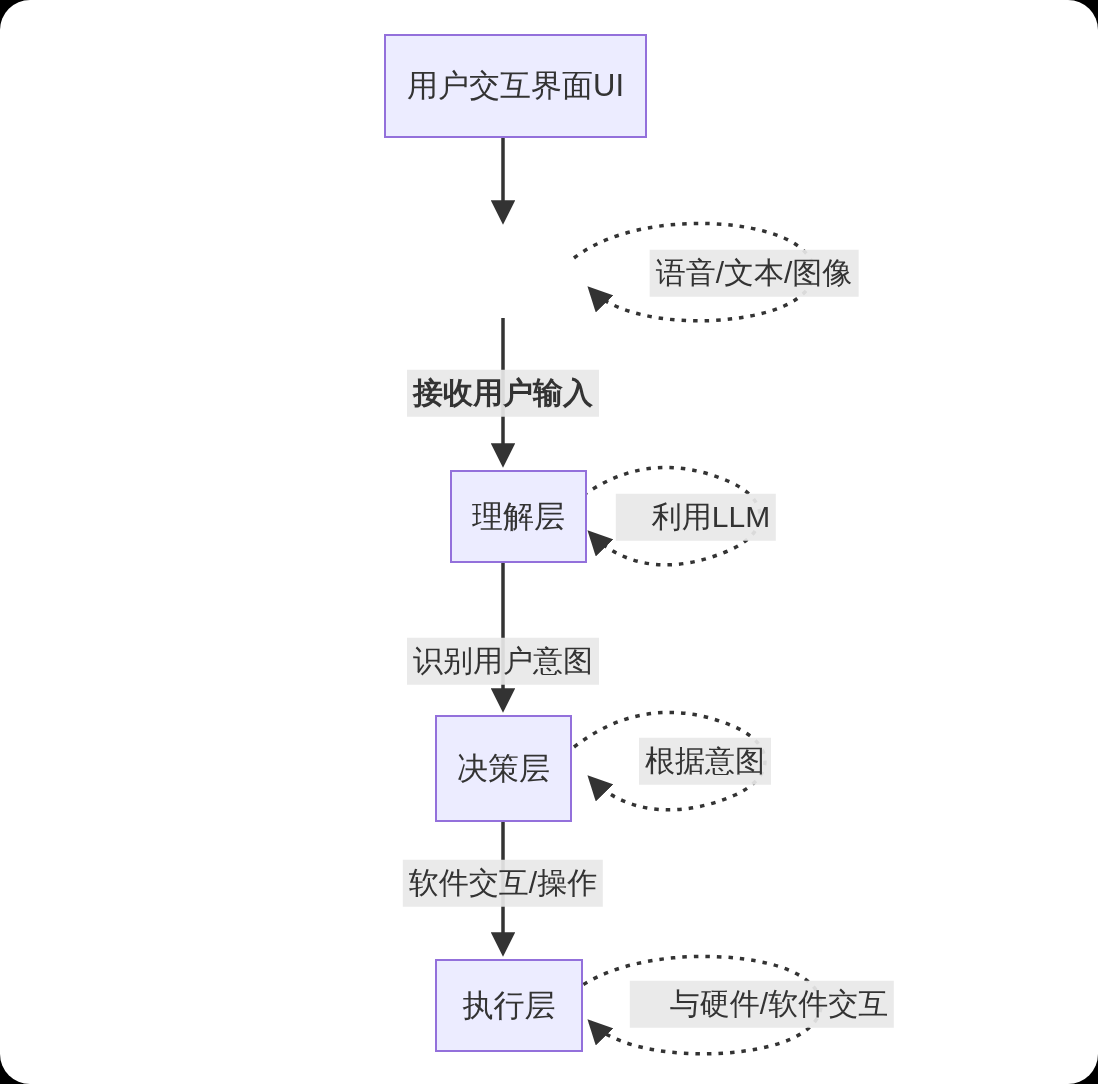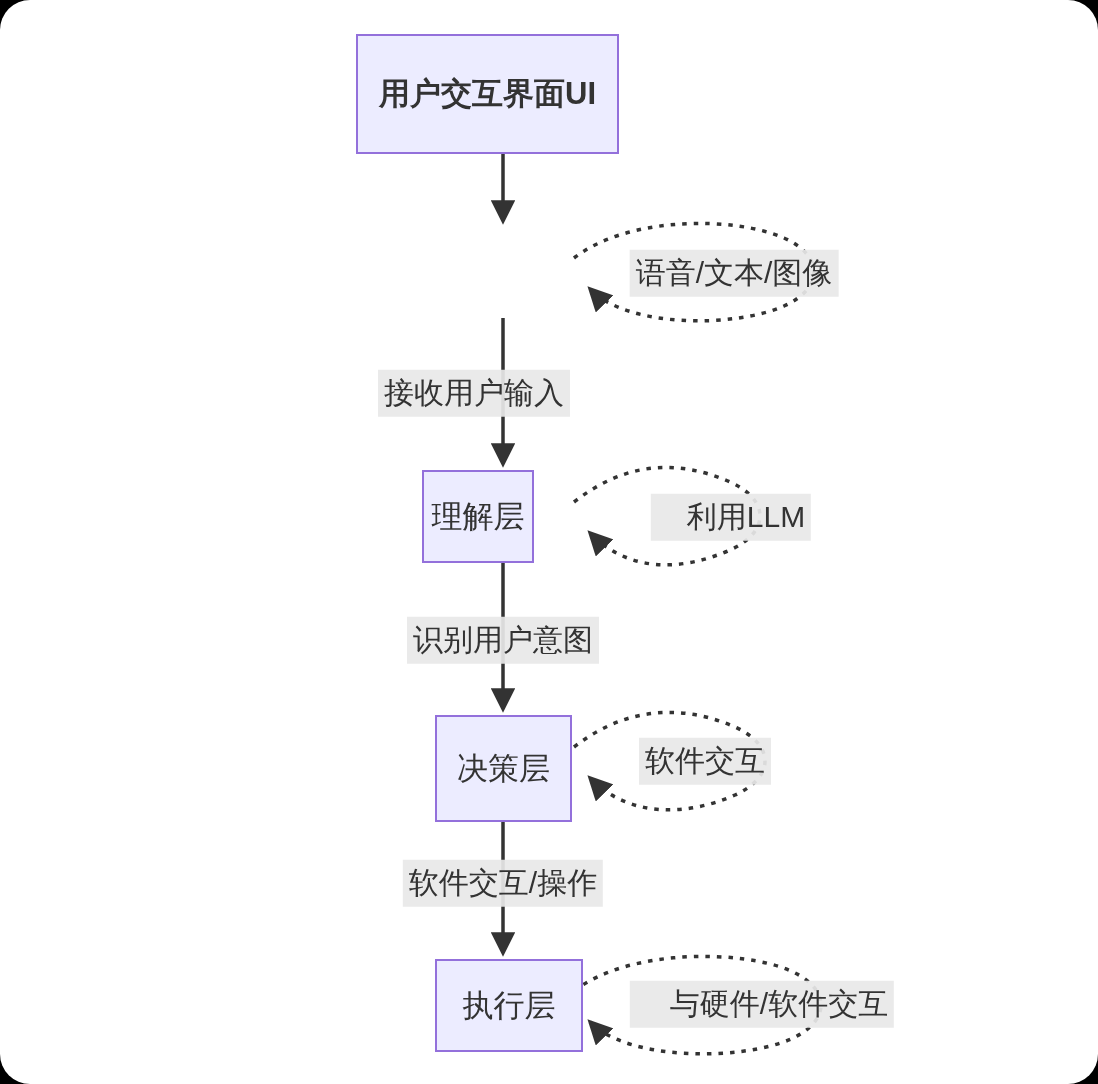--- a/index.html
+++ b/index.html
@@ -8,35 +8,35 @@
     position:relative;width:1098px;height:1084px;
     background:#ffffff;border-radius:30px;overflow:hidden;
   }
   svg.wires{position:absolute;left:0;top:0;width:1098px;height:1084px;}
   .node{
     position:absolute;box-sizing:border-box;
     background:#ececff;border:2.5px solid #9370db;
     display:flex;align-items:center;justify-content:center;
     color:#333333;font-size:31px;line-height:1.2;white-space:nowrap;
   }
-  .node-ui{left:356px;top:34px;width:263px;height:120px;font-weight:bold;}
+  .node-ui{left:384px;top:34px;width:263px;height:104px;}
   .node-perception{left:435px;top:227px;width:137px;height:91px;}
-  .node-understanding{left:422px;top:470px;width:112px;height:93px;text-align:center;}
+  .node-understanding{left:450px;top:470px;width:137px;height:93px;text-align:center;}
   .node-decision{left:435px;top:715px;width:137px;height:107px;}
   .node-execution{left:435px;top:959px;width:148px;height:93px;}
   .lbl{
     position:absolute;transform:translate(-50%,-50%);
     background:rgba(232,232,232,0.92);color:#333333;
     font-size:30px;line-height:1.35;padding:3px 6px;white-space:nowrap;
   }
-  .lbl-recv{left:474px;top:393px;}
-  .lbl-intent{left:503px;top:640px;text-align:right;}
+  .lbl-recv{left:503px;top:393px;font-weight:bold;}
+  .lbl-intent{left:503px;top:661px;text-align:right;}
   .lbl-call{left:503px;top:883px;}
-  .lbl-loop-perception{left:734px;top:273px;}
-  .lbl-loop-understanding{left:731px;top:517px;padding-left:36px;}
+  .lbl-loop-perception{left:754px;top:273px;}
+  .lbl-loop-understanding{left:696px;top:517px;padding-left:36px;}
   .lbl-loop-decision{left:705px;top:761px;}
   .lbl-loop-execution{left:762px;top:1004px;padding-left:40px;}
 </style>
 </head>
 <body>
 
 <div class="canvas">
 
   <svg class="wires" viewBox="0 0 1098 1084" xmlns="http://www.w3.org/2000/svg">
     <defs>
@@ -60,16 +60,16 @@
   <div class="node node-understanding">理解层</div>
   <div class="node node-decision">决策层</div>
   <div class="node node-execution">执行层</div>
 
   <div class="lbl lbl-recv">接收用户输入</div>
   <div class="lbl lbl-intent">识别用户意图</div>
   <div class="lbl lbl-call">软件交互/操作</div>
 
   <div class="lbl lbl-loop-perception">语音/文本/图像</div>
   <div class="lbl lbl-loop-understanding">利用LLM</div>
-  <div class="lbl lbl-loop-decision">软件交互</div>
+  <div class="lbl lbl-loop-decision">根据意图</div>
   <div class="lbl lbl-loop-execution">与硬件/软件交互</div>
 
 </div>
 
 </body></html>

